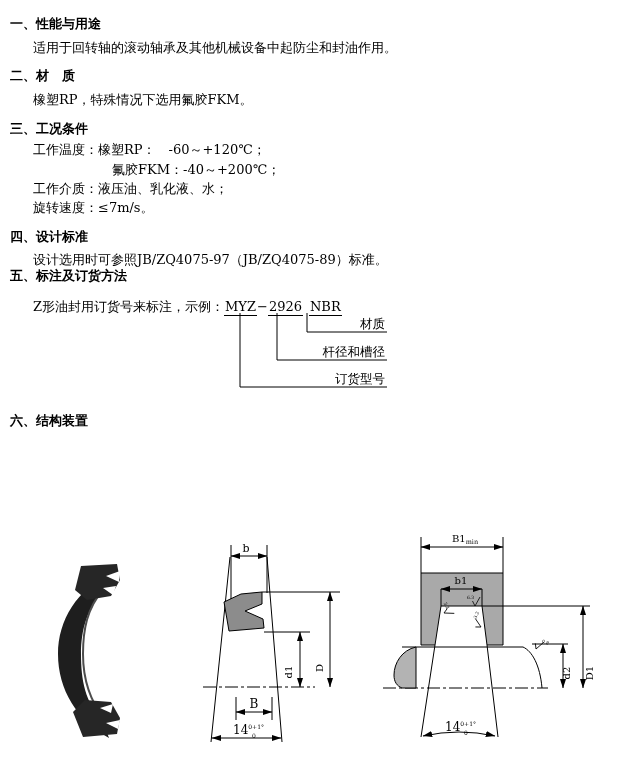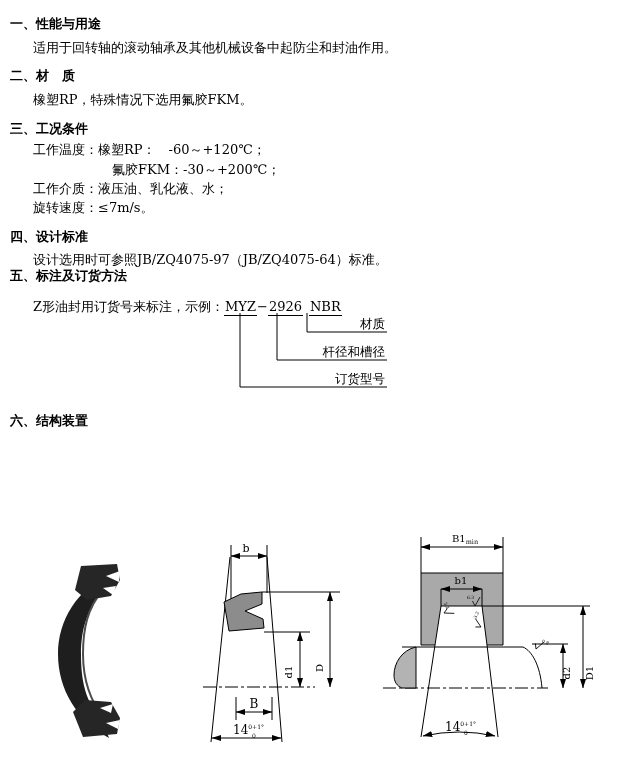--- a/index.html
+++ b/index.html
@@ -24,26 +24,26 @@
 <body>
 
 <div class="abs sec-head" style="top:15px">一、性能与用途</div>
 <div class="abs sec-line" style="top:39px">适用于回转轴的滚动轴承及其他机械设备中起防尘和封油作用。</div>
 
 <div class="abs sec-head" style="top:67px">二、材　质</div>
 <div class="abs sec-line" style="top:91px">橡塑RP，特殊情况下选用氟胶FKM。</div>
 
 <div class="abs sec-head" style="top:120px">三、工况条件</div>
 <div class="abs sec-line" style="top:141px">工作温度：橡塑RP：　-60～+120℃；</div>
-<div class="abs sec-line" style="top:161px;left:112px">氟胶FKM：-30～+200℃；</div>
+<div class="abs sec-line" style="top:161px;left:112px">氟胶FKM：-40～+200℃；</div>
 <div class="abs sec-line" style="top:180px">工作介质：液压油、乳化液、水；</div>
 <div class="abs sec-line" style="top:199px">旋转速度：≤7m/s。</div>
 
 <div class="abs sec-head" style="top:228px">四、设计标准</div>
-<div class="abs sec-line" style="top:251px">设计选用时可参照JB/ZQ4075-97（JB/ZQ4075-64）标准。</div>
+<div class="abs sec-line" style="top:251px">设计选用时可参照JB/ZQ4075-97（JB/ZQ4075-89）标准。</div>
 
 <div class="abs sec-head" style="top:267px">五、标注及订货方法</div>
 <div class="abs code-line" style="top:298px"><span>Z形油封用订货号来标注，示例：</span><span class="code-part">MYZ</span><span>−</span><span class="code-part">2926</span><span class="code-sp"></span><span class="code-part">NBR</span></div>
 
 <div class="abs sec-head" style="top:412px">六、结构装置</div>
 
 <svg style="left:205px;top:293px" width="195" height="105" viewBox="0 0 195 105">
   <g stroke="#000" stroke-width="1" fill="none">
     <path d="M 35,20 V 94 H 182"></path>
     <path d="M 72,20 V 67 H 182"></path>

